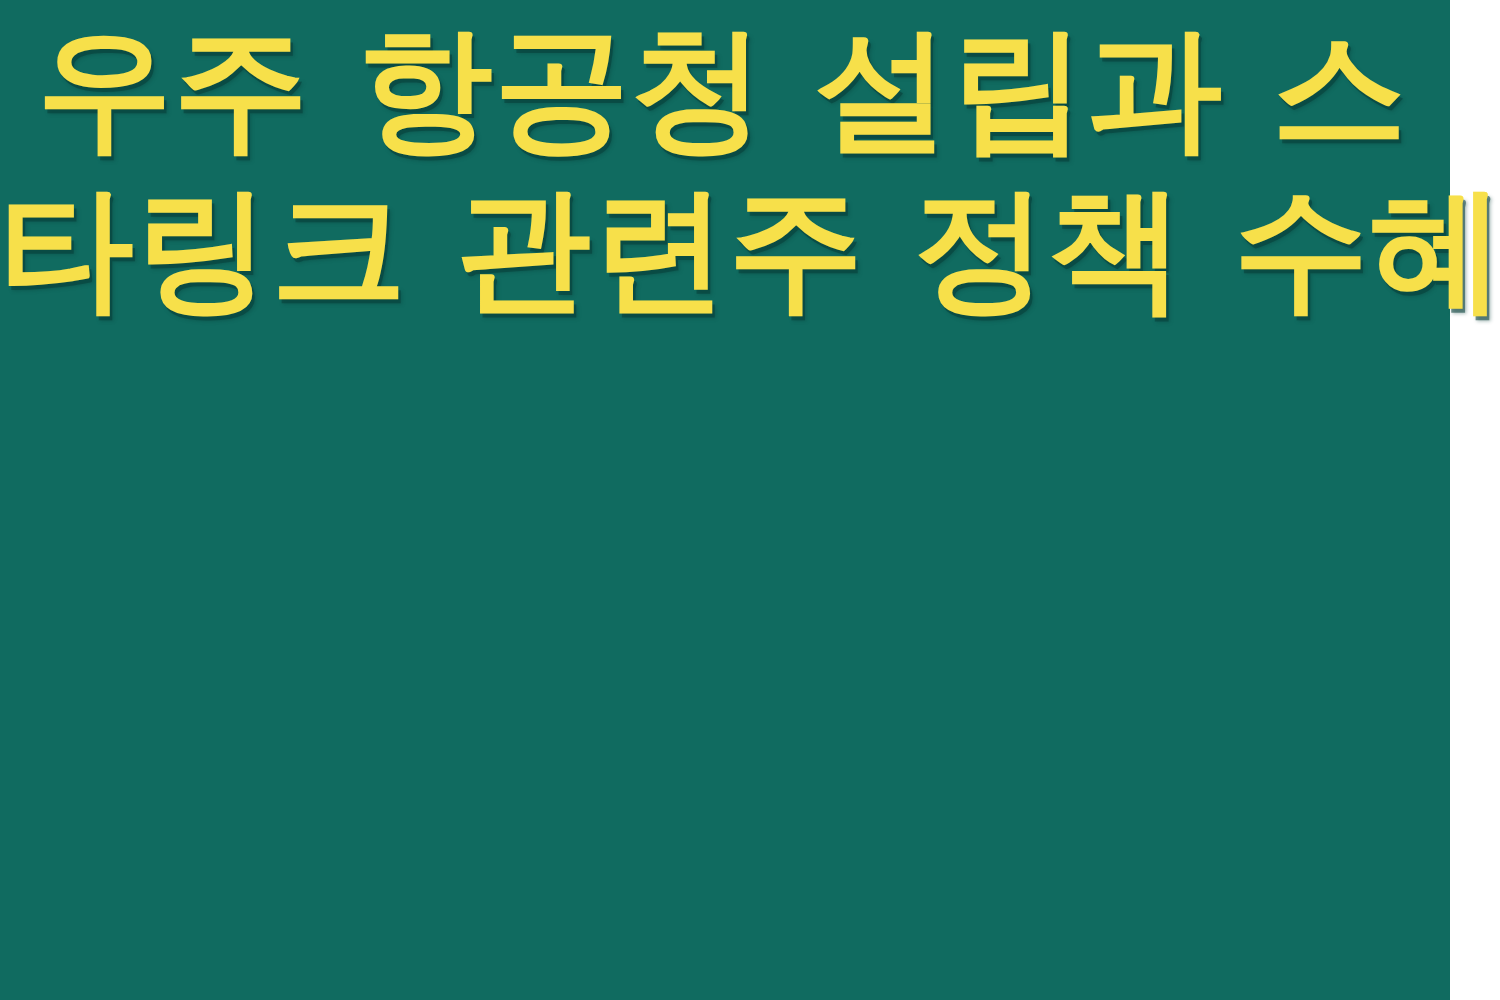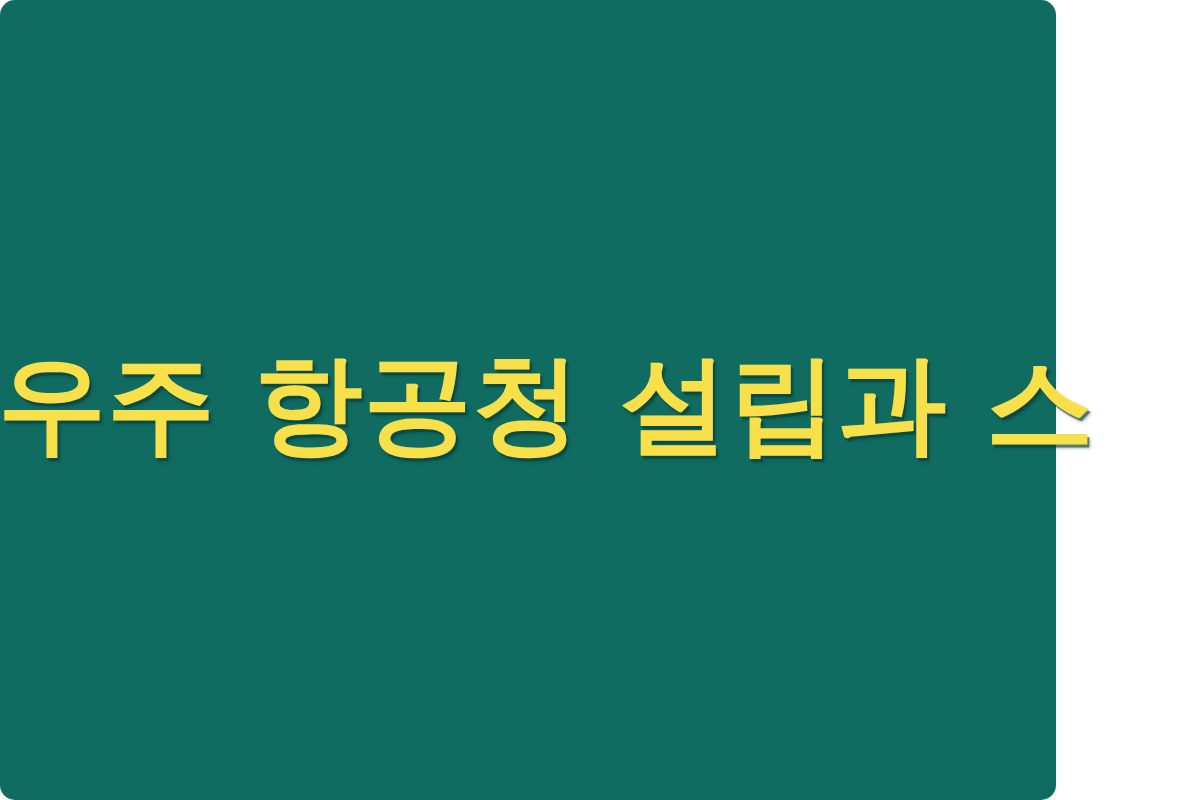--- a/index.html
+++ b/index.html
@@ -10,30 +10,29 @@
 
   body {
     width: 1200px;
     height: 800px;
     overflow: hidden;
     font-family: "DejaVu Sans", "Liberation Sans", sans-serif;
   }
 
   #title-card {
     position: relative;
-    width: 1056px;
+    width: 1160px;
     height: 800px;
     background-color: #106B60;
     display: flex;
     flex-direction: column;
     align-items: center;
-    justify-content: center;
+    justify-content: flex-start;
     box-sizing: border-box;
     user-select: none;
-    border-radius: 15px;
   }
 
   #headline {
     display: flex;
     flex-direction: column;
     align-items: center;
     justify-content: center;
     width: 100%;
     margin-top: 8px;
   }
@@ -64,16 +63,17 @@
 </style>
 </head>
 <body>
 
 <div id="title-card" style="background-color: rgb(16, 107, 96);">
 
   <div id="headline">
 
     <span class="headline-line line-1" style="color: rgb(247, 224, 74); font-size: 108px; line-height: 128px;">우주 항공청 설립과 스</span>
 
+    <span class="headline-line line-2" style="color: rgb(247, 224, 74); font-size: 108px; line-height: 128px;">타링크 관련주 정책 수혜</span>
 
   </div>
 
 </div>
 
 </body></html>

